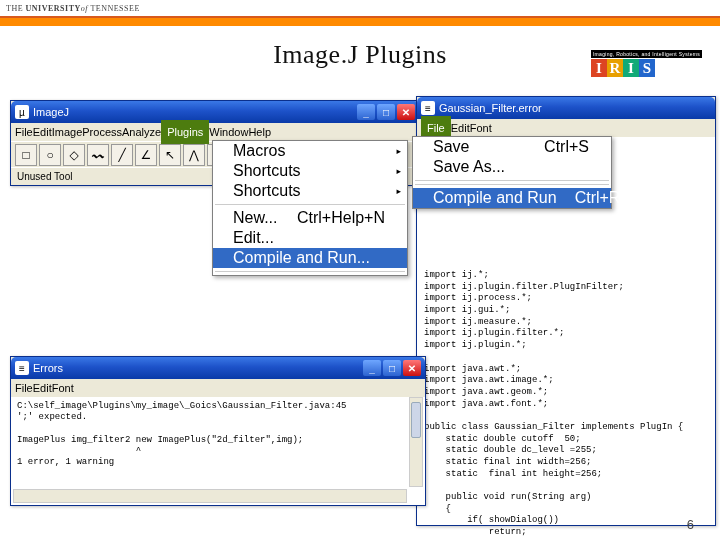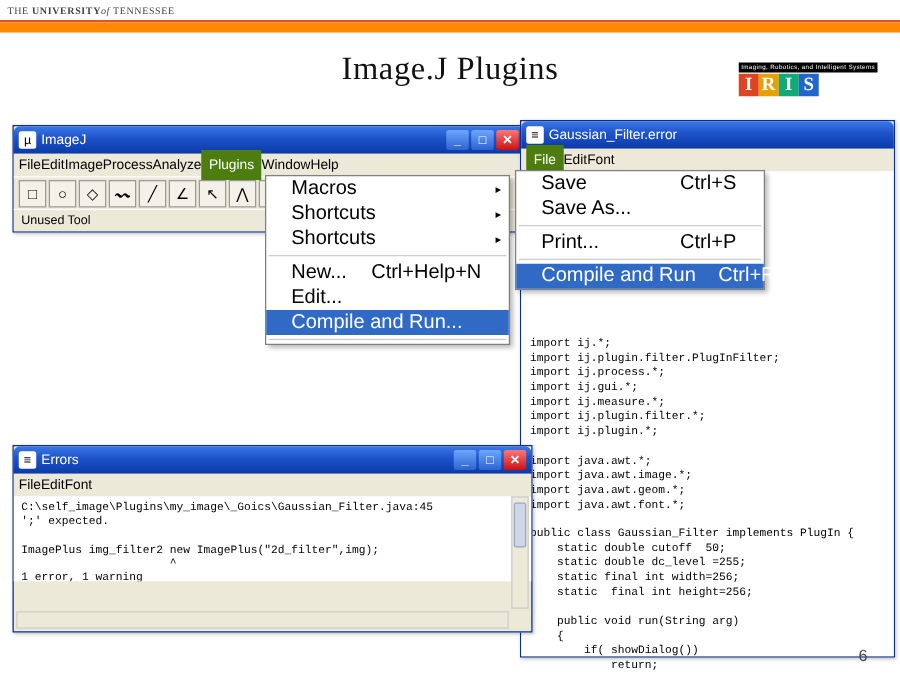--- a/index.html
+++ b/index.html
@@ -164,24 +164,20 @@
 
 <div class="menu" style="left:412px; top:136px; width:200px;">
   <div class="mitem">
       <span>Save</span>
       <span class="sc">Ctrl+S</span>
     </div>
   <div class="mitem">
       <span>Save As...</span>
     </div>
   <div class="sep"></div>
-  <div class="mitem">
-      <span>Print...</span>
-      <span class="sc">Ctrl+P</span>
-    </div>
   <div class="sep"></div>
   <div class="mitem sel">
       <span>Compile and Run</span>
       <span class="sc">Ctrl+R</span>
     </div>
 </div>
 
 <div class="codepanel" style="left:424px; top:270px; width:290px;">import ij.*;
 import ij.plugin.filter.PlugInFilter;
 import ij.process.*;
@@ -214,21 +210,21 @@
       <div class="tb-btn tb-min">_</div>
       <div class="tb-btn tb-max">□</div>
       <div class="tb-btn tb-close">✕</div>
     </div>
   </div>
   <div class="menubar">
     <span>File</span>
     <span>Edit</span>
     <span>Font</span>
   </div>
-  <div class="textarea" style="height:68px;">C:\self_image\Plugins\my_image\_Goics\Gaussian_Filter.java:45
+  <div class="textarea" style="height:108px;">C:\self_image\Plugins\my_image\_Goics\Gaussian_Filter.java:45
 ';' expected.
 
 ImagePlus img_filter2 new ImagePlus("2d_filter",img);
                       ^
 1 error, 1 warning</div>
   <div class="scrolltrack">
       <div class="scrollthumb"></div>
     </div>
   <div class="hscroll"></div>
 </div>

